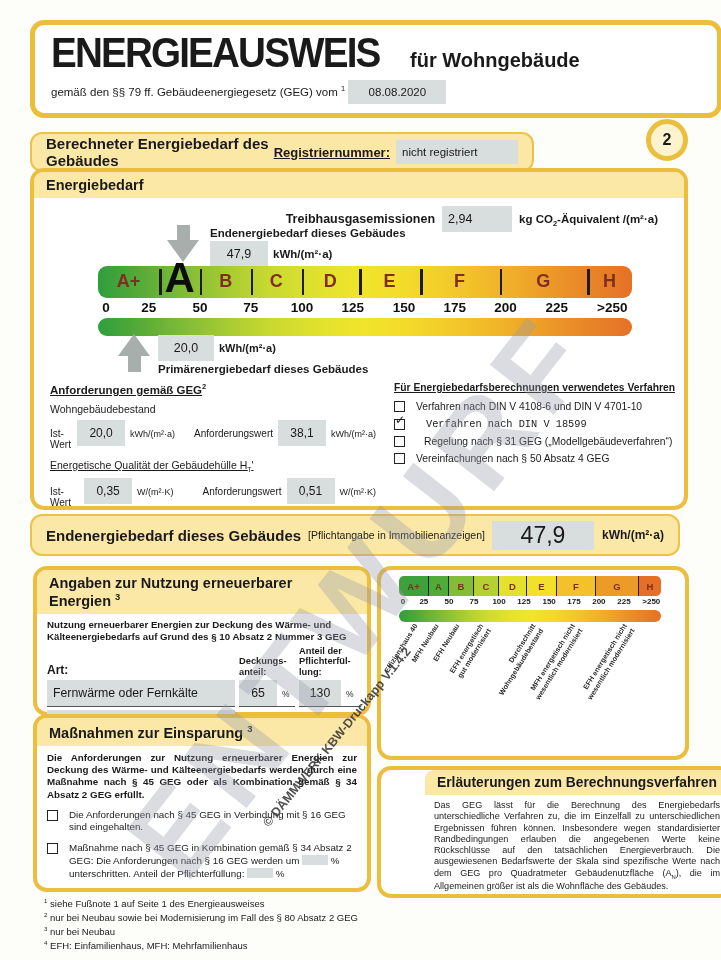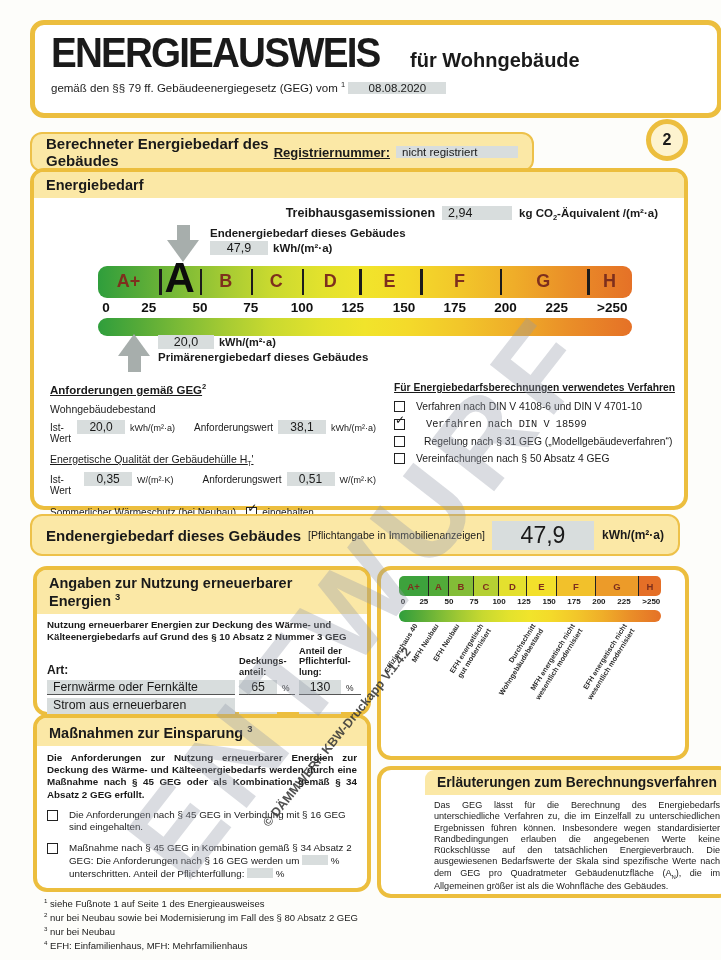--- a/index.html
+++ b/index.html
@@ -2,21 +2,21 @@
 <html><head>
 <meta charset="utf-8">
 <style>
   html,body{margin:0;padding:0;background:#ffffff;}
   .page{position:relative;width:721px;height:960px;background:#fdfdfa;overflow:hidden;
         font-family:"Liberation Sans","DejaVu Sans",sans-serif;color:#1a1a1a;}
   .goldbox{position:absolute;border:4px solid #ecbe3e;border-radius:14px;background:#fff;}
   .strip{background:#fbe8a6;border-radius:9px 9px 0 0;padding:5px 12px;font-weight:bold;font-size:14.5px;}
   .band{position:absolute;background:#fbe8a6;border:2px solid #edc14a;border-radius:12px;
         display:flex;align-items:center;padding:0 14px;box-sizing:border-box;}
-  .vbox{display:inline-block;background:#d8dddd;padding:0 6px;text-align:center;}
+  .vbox{display:inline-block;background:#d8dddd;padding:6px 6px;text-align:center;}
   .blank{display:inline-block;width:26px;height:10px;background:#d8dddd;vertical-align:-1px;}
   .preline{white-space:pre-line;}
   .cb{display:inline-block;width:9px;height:9px;border:1.5px solid #222;position:relative;flex:none;background:#fff;}
   .cb .mark{position:absolute;left:0px;top:-7px;font-size:12px;font-weight:bold;color:#111;}
   sup{font-size:0.65em;}
   sub{font-size:0.65em;}
   
   .h-title{font-size:42px;font-weight:bold;letter-spacing:-2px;display:inline-block;transform:scaleX(.92);transform-origin:left bottom;}
   .h-sub{font-size:20px;font-weight:bold;margin-left:2px;}
   .h-law{font-size:11.5px;margin-top:3px;}

